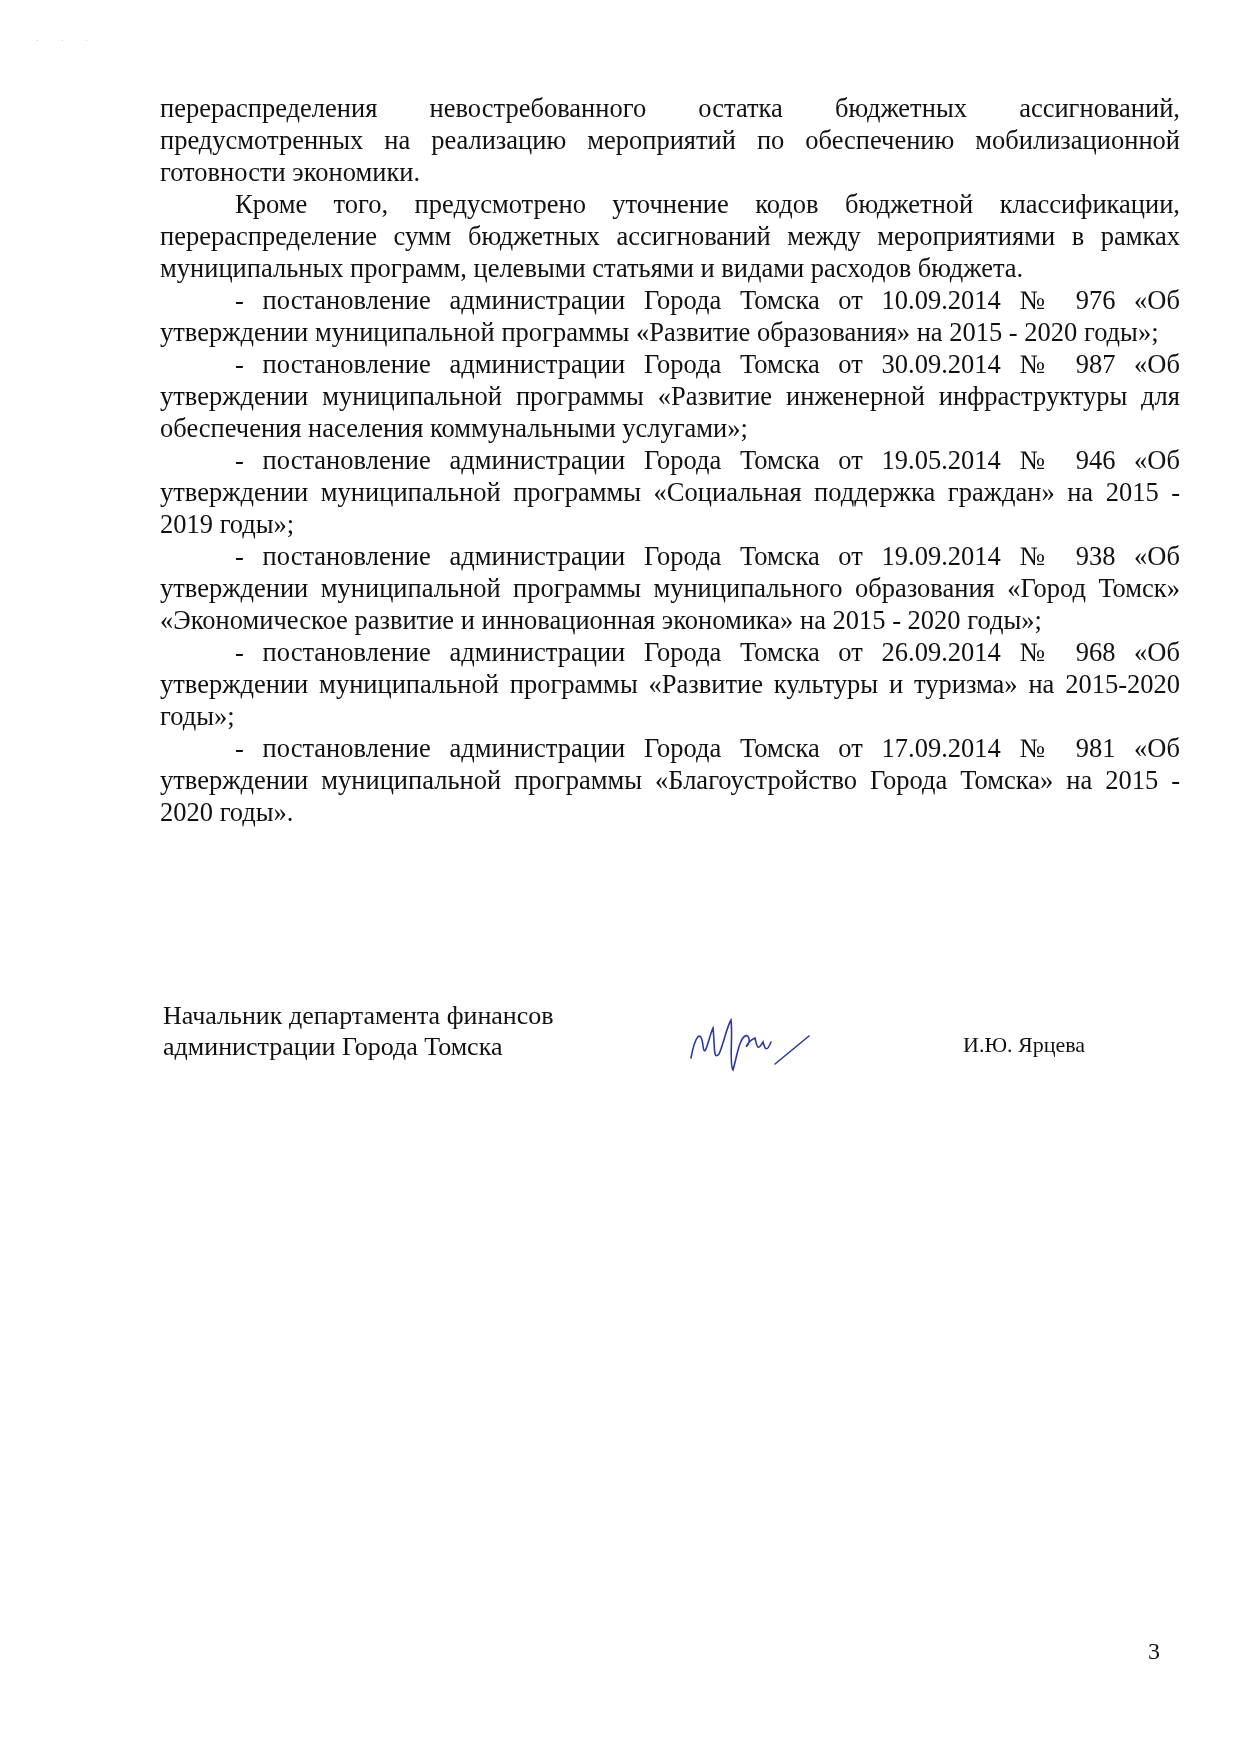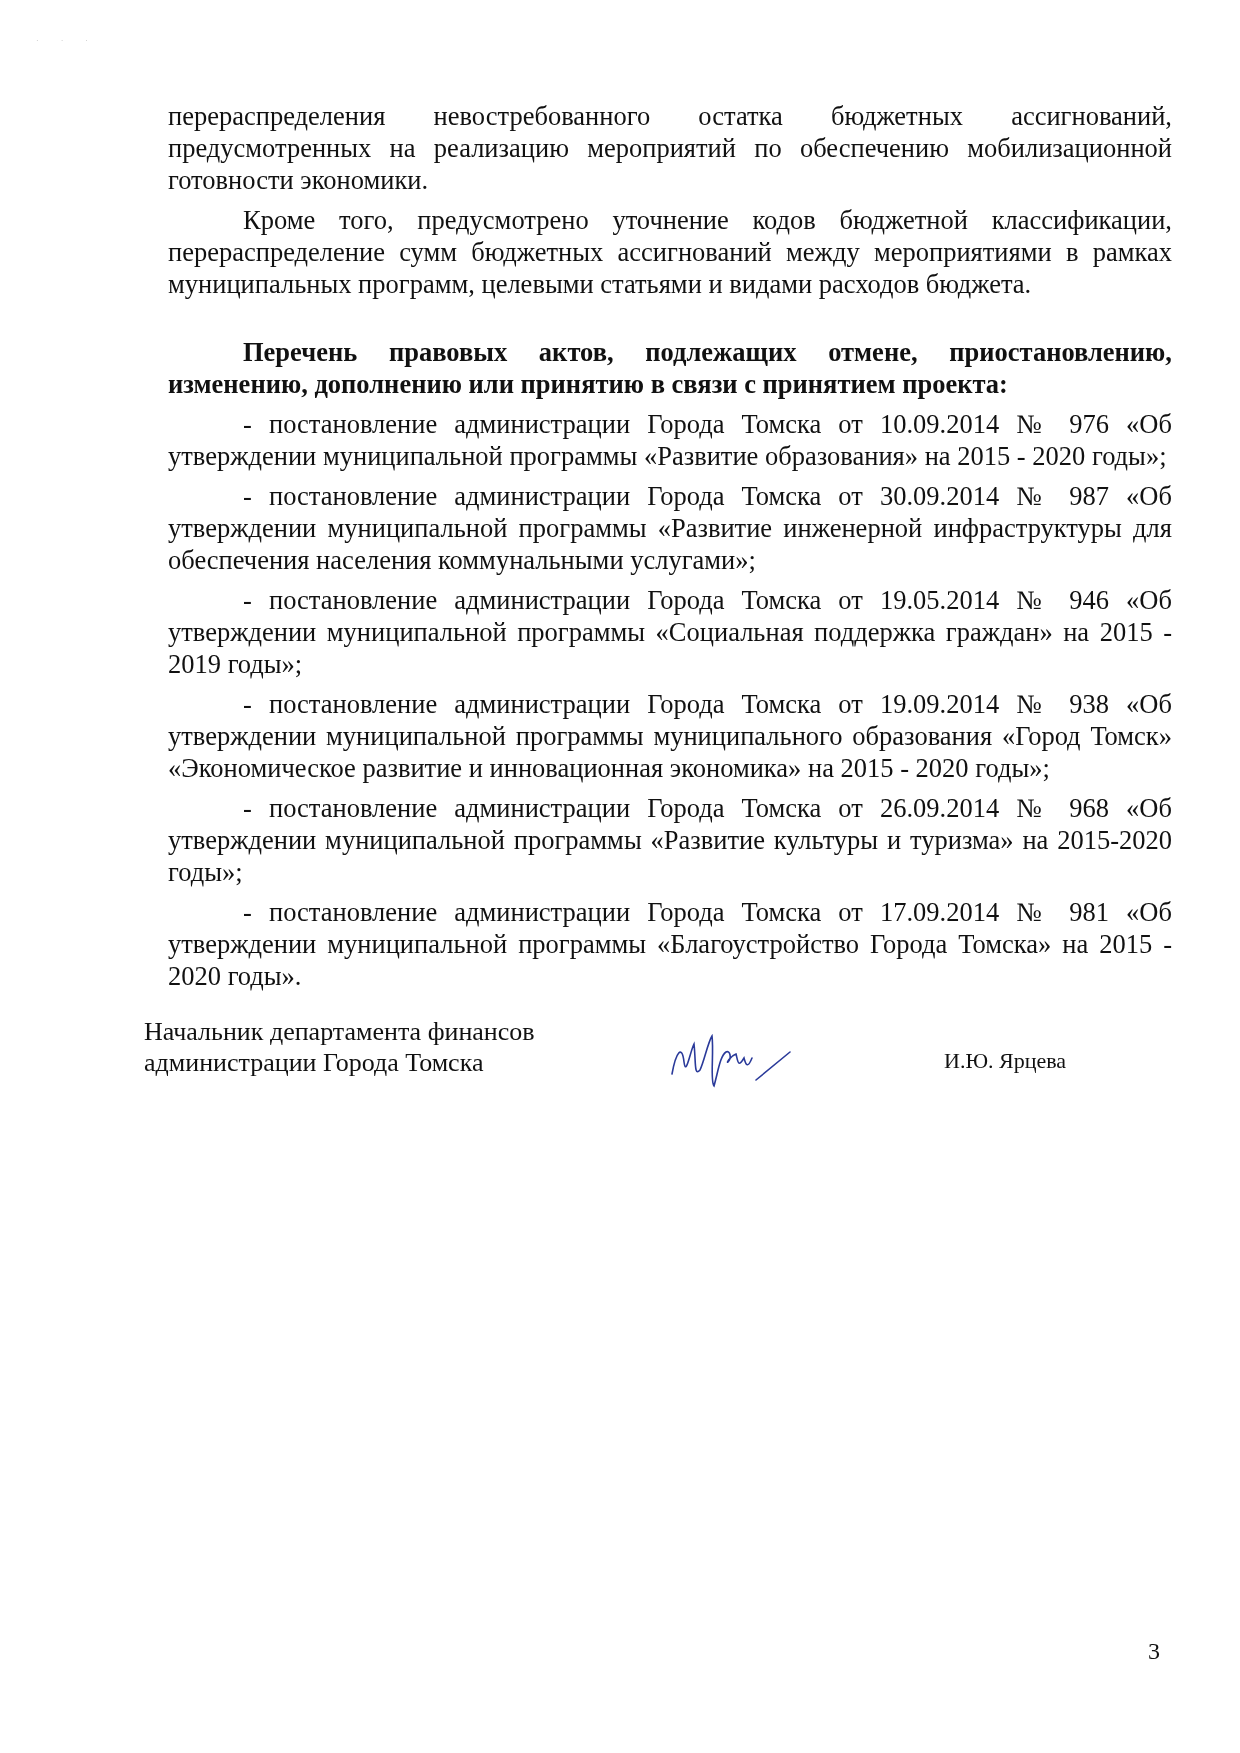--- a/index.html
+++ b/index.html
@@ -3,39 +3,38 @@
 <meta charset="utf-8">
 <style>
   html, body { margin: 0; padding: 0; background: #ffffff; }
   body {
     width: 1240px; height: 1753px; position: relative; overflow: hidden;
     font-family: "Liberation Serif", "DejaVu Serif", serif;
     color: #111111;
   }
   .scan-marks { position: absolute; left: 36px; top: 36px; font-size: 8px; color: #bbbbbb; letter-spacing: 10px; }
   .page { position: absolute; left: 160px; top: 92px; width: 1020px; }
-  p { margin: 8px; font-size: 26.5px; line-height: 32px; text-align: justify; }
+  p { margin: 0; font-size: 26.5px; line-height: 32px; text-align: justify; }
   .indent { text-indent: 75px; }
   .heading { font-weight: bold; margin-top: 36px; }
   .item { margin-top: 0; }
-  .signature-block { position: absolute; left: 144px; top: 1000px; width: 1000px; height: 80px; margin-top: 16px; }
+  .signature-block { position: absolute; left: 163px; top: 1000px; width: 1000px; height: 80px; }
   .sig-title { position: absolute; left: 0; top: 0; font-size: 26px; line-height: 31px; }
   .sig-mark { position: absolute; left: 520px; top: 6px; width: 130px; height: 70px; }
   .sig-name { position: absolute; left: 800px; top: 32px; font-size: 22px; text-align: right; }
   .page-number { position: absolute; left: 1148px; top: 1638px; font-size: 24px; }
 </style>
 </head>
 <body>
 
 <div class="scan-marks">· · ·</div>
 
 <div class="page">
   <p>перераспределения невостребованного остатка бюджетных ассигнований, предусмотренных на реализацию мероприятий по обеспечению мобилизационной готовности экономики.</p>
   <p class="indent">Кроме того, предусмотрено уточнение кодов бюджетной классификации, перераспределение сумм бюджетных ассигнований между мероприятиями в рамках муниципальных программ, целевыми статьями и видами расходов бюджета.</p>
-  <p class="indent heading">Перечень правовых актов, подлежащих отмене, приостановлению, изменению, дополнению или принятию в связи с принятием проекта:</p>
   <p class="indent item">- постановление администрации Города Томска от 10.09.2014 № 976 «Об утверждении муниципальной программы «Развитие образования» на 2015 - 2020 годы»;</p>
   <p class="indent item">- постановление администрации Города Томска от 30.09.2014 № 987 «Об утверждении муниципальной программы «Развитие инженерной инфраструктуры для обеспечения населения коммунальными услугами»;</p>
   <p class="indent item">- постановление администрации Города Томска от 19.05.2014 № 946 «Об утверждении муниципальной программы «Социальная поддержка граждан» на 2015 - 2019 годы»;</p>
   <p class="indent item">- постановление администрации Города Томска от 19.09.2014 № 938 «Об утверждении муниципальной программы муниципального образования «Город Томск» «Экономическое развитие и инновационная экономика» на 2015 - 2020 годы»;</p>
   <p class="indent item">- постановление администрации Города Томска от 26.09.2014 № 968 «Об утверждении муниципальной программы «Развитие культуры и туризма» на 2015-2020 годы»;</p>
   <p class="indent item">- постановление администрации Города Томска от 17.09.2014 № 981 «Об утверждении муниципальной программы «Благоустройство Города Томска» на 2015 - 2020 годы».</p>
 </div>
 
 <div class="signature-block">
   <div class="sig-title">

